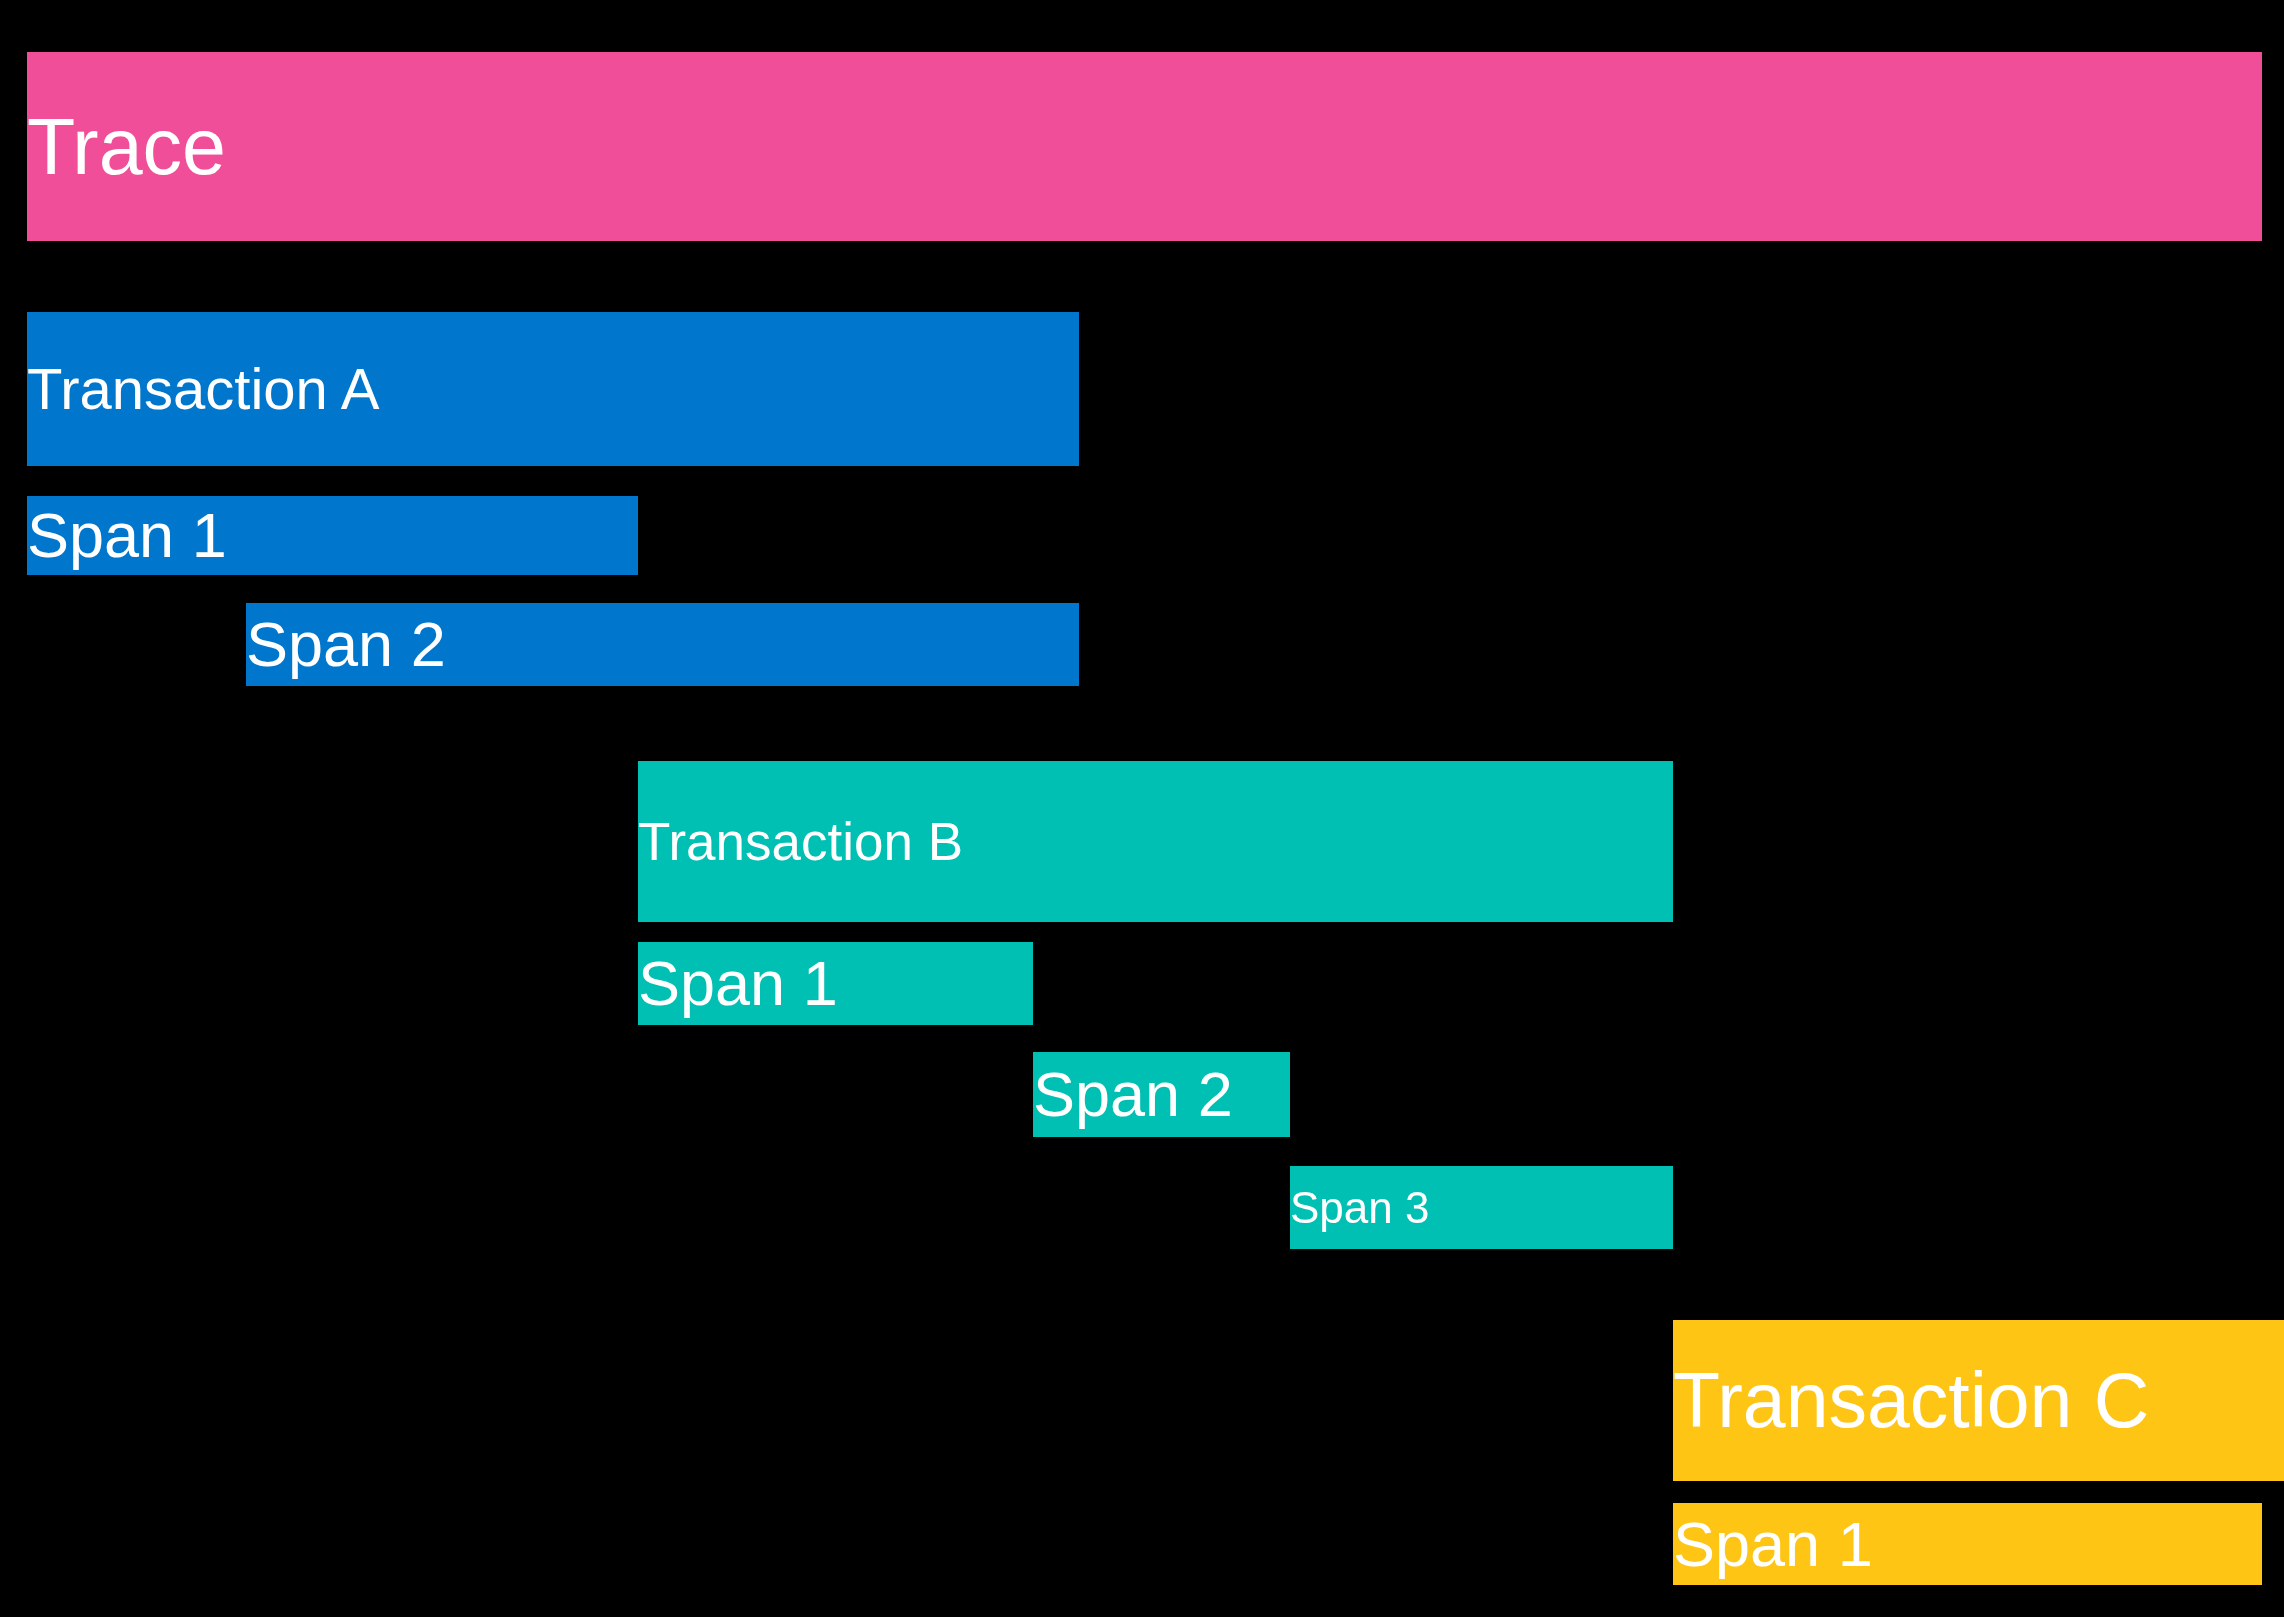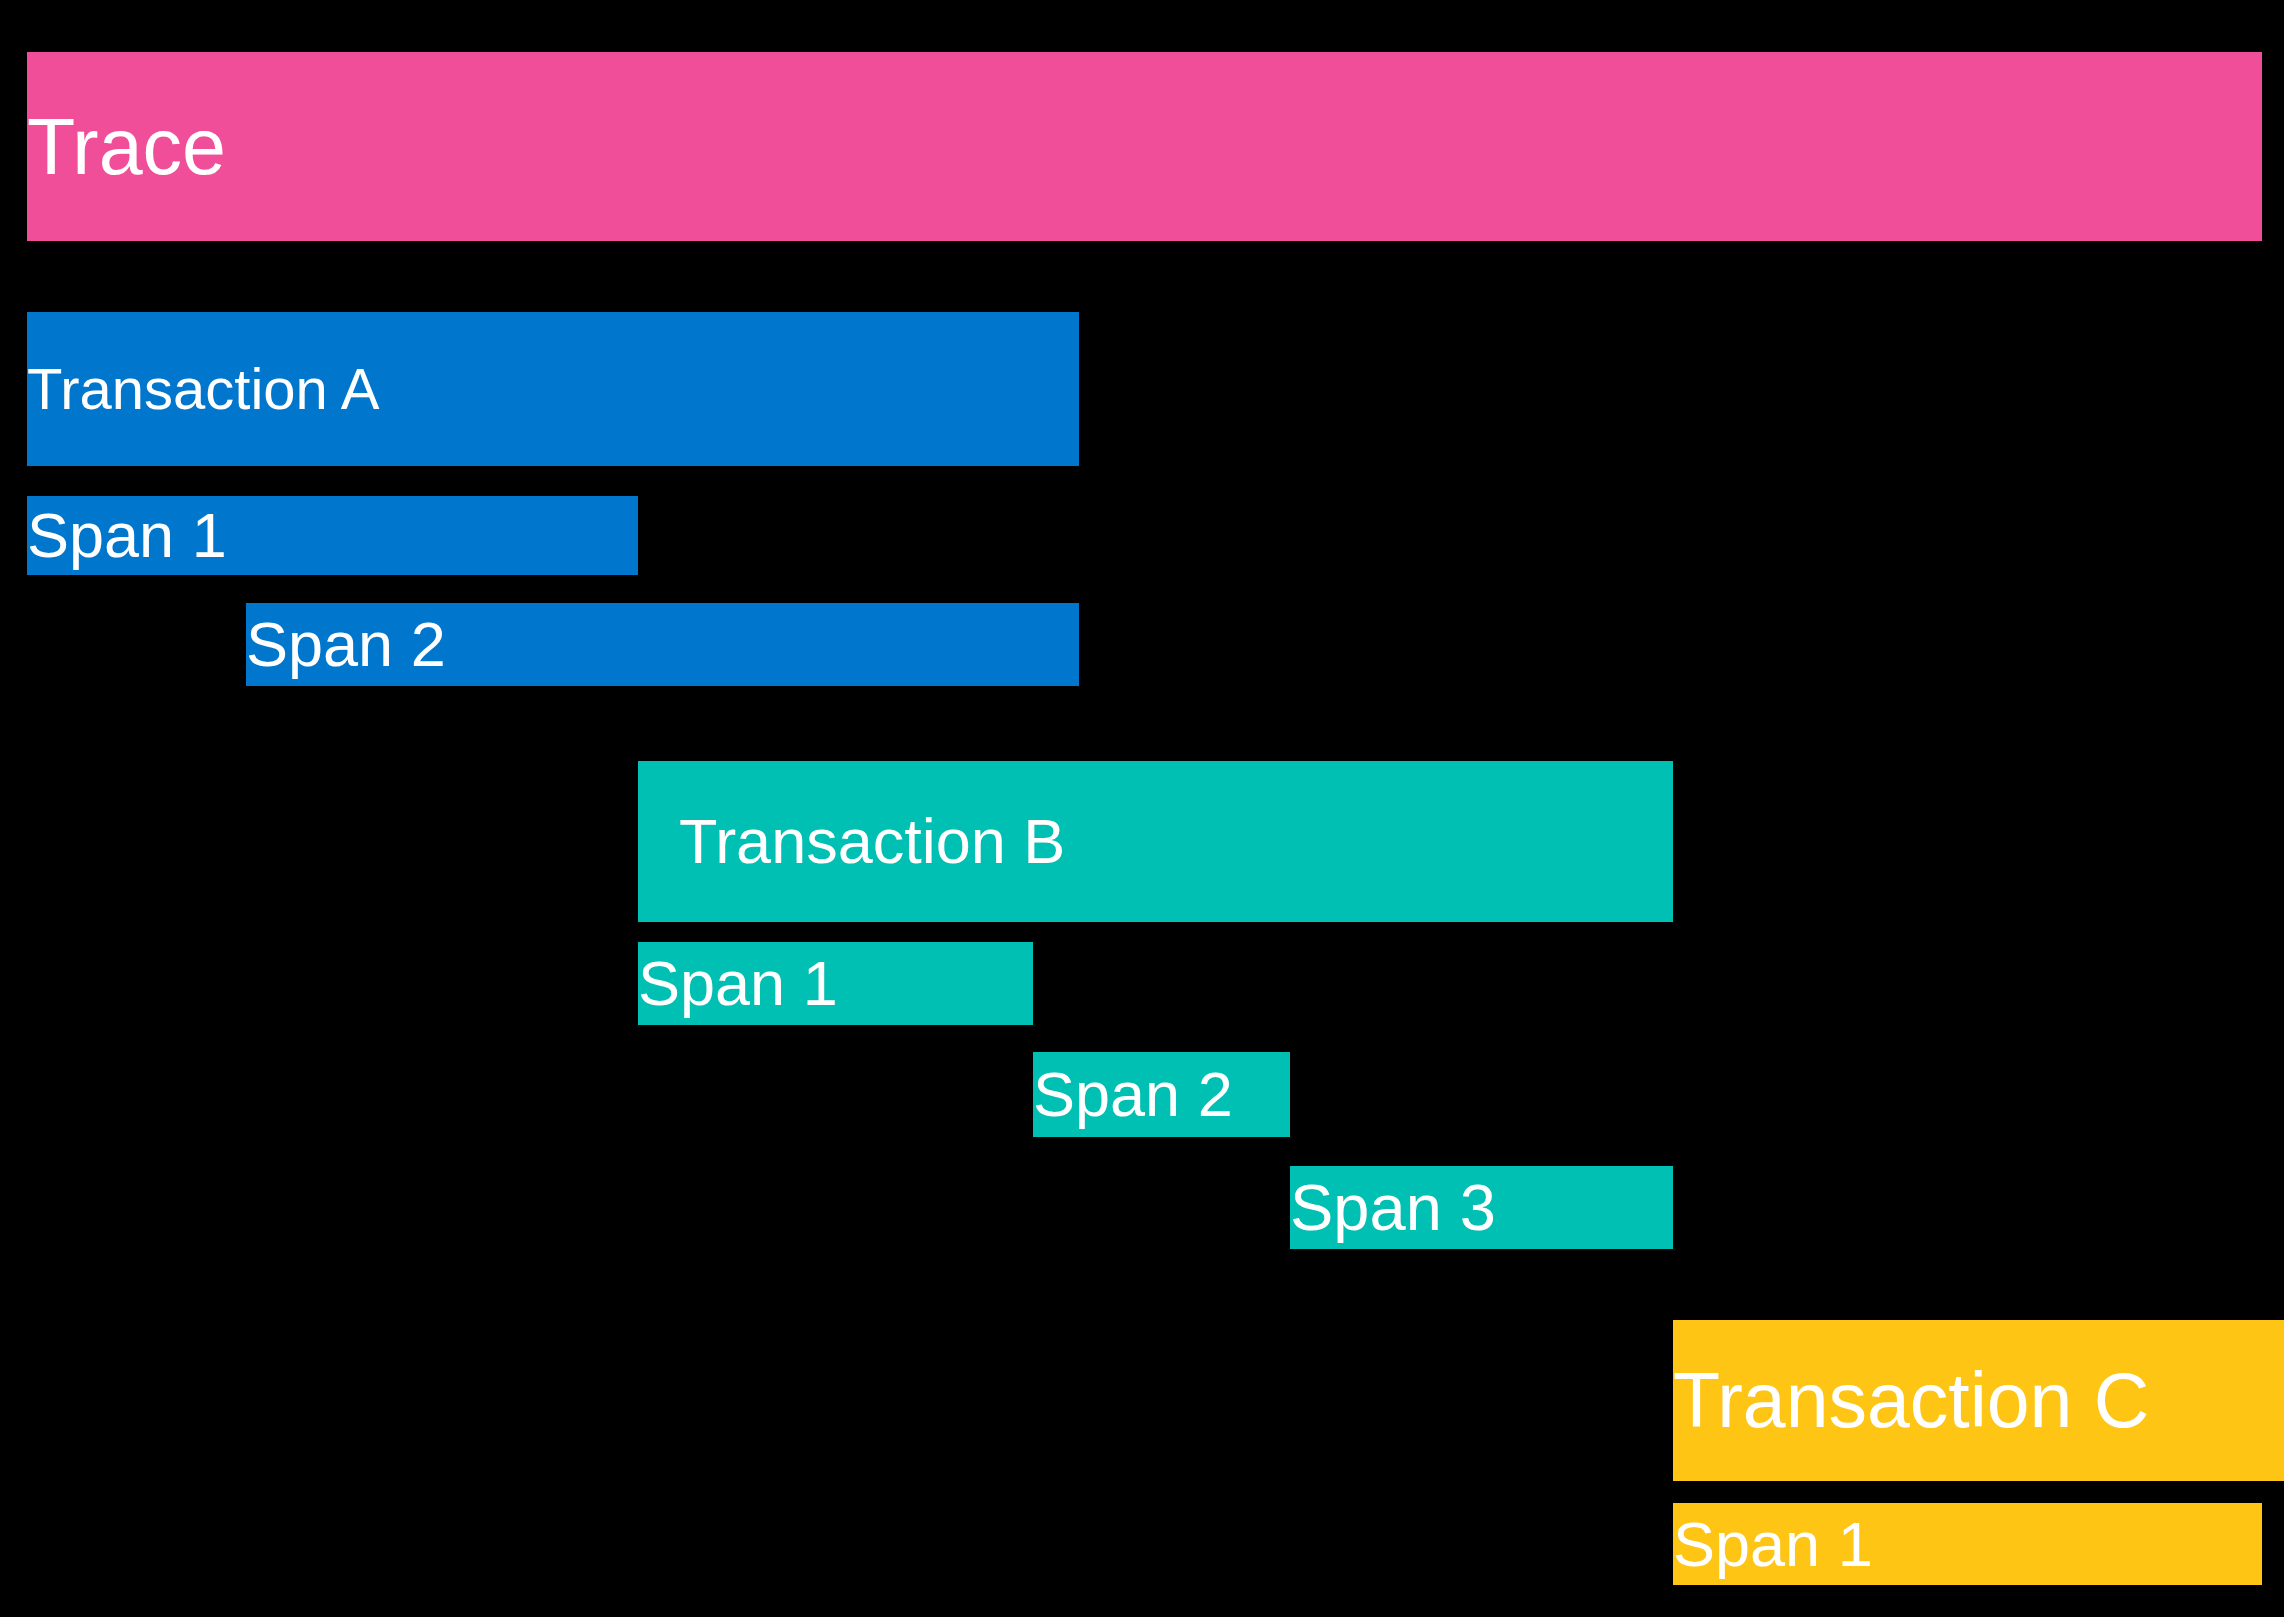--- a/index.html
+++ b/index.html
@@ -40,30 +40,30 @@
   </div>
     <div class="bar" style="left: 27px; top: 312px; width: 1052px; height: 154px; background: rgb(0, 119, 204); font-size: 58px; color: rgb(255, 255, 255);">
     <span class="bar-label">Transaction A</span>
   </div>
     <div class="bar" style="left: 27px; top: 496px; width: 611px; height: 79px; background: rgb(0, 119, 204); font-size: 63px; color: rgb(255, 255, 255);">
     <span class="bar-label">Span 1</span>
   </div>
     <div class="bar" style="left: 246px; top: 603px; width: 833px; height: 83px; background: rgb(0, 119, 204); font-size: 63px; color: rgb(255, 255, 255);">
     <span class="bar-label">Span 2</span>
   </div>
-    <div class="bar" style="left: 638px; top: 761px; width: 1035px; height: 161px; background: rgb(0, 191, 179); font-size: 63px; color: rgb(255, 255, 255); padding-left: 41px;">
+    <div class="bar" style="left: 638px; top: 761px; width: 1035px; height: 161px; background: rgb(0, 191, 179); font-size: 53px; color: rgb(255, 255, 255);">
     <span class="bar-label">Transaction B</span>
   </div>
     <div class="bar" style="left: 638px; top: 942px; width: 395px; height: 83px; background: rgb(0, 191, 179); font-size: 63px; color: rgb(255, 255, 255);">
     <span class="bar-label">Span 1</span>
   </div>
     <div class="bar" style="left: 1033px; top: 1052px; width: 257px; height: 85px; background: rgb(0, 191, 179); font-size: 63px; color: rgb(255, 255, 255);">
     <span class="bar-label">Span 2</span>
   </div>
-    <div class="bar" style="left: 1290px; top: 1166px; width: 383px; height: 83px; background: rgb(0, 191, 179); font-size: 65px; color: rgb(255, 255, 255);">
+    <div class="bar" style="left: 1290px; top: 1166px; width: 383px; height: 83px; background: rgb(0, 191, 179); font-size: 44px; color: rgb(255, 255, 255);">
     <span class="bar-label">Span 3</span>
   </div>
     <div class="bar" style="left: 1673px; top: 1320px; width: 662px; height: 161px; background: rgb(254, 197, 20); font-size: 77px; color: rgb(255, 255, 255);">
     <span class="bar-label">Transaction C</span>
   </div>
     <div class="bar" style="left: 1673px; top: 1503px; width: 589px; height: 82px; background: rgb(254, 197, 20); font-size: 63px; color: rgb(255, 255, 255);">
     <span class="bar-label">Span 1</span>
   </div>
   </div>
 

